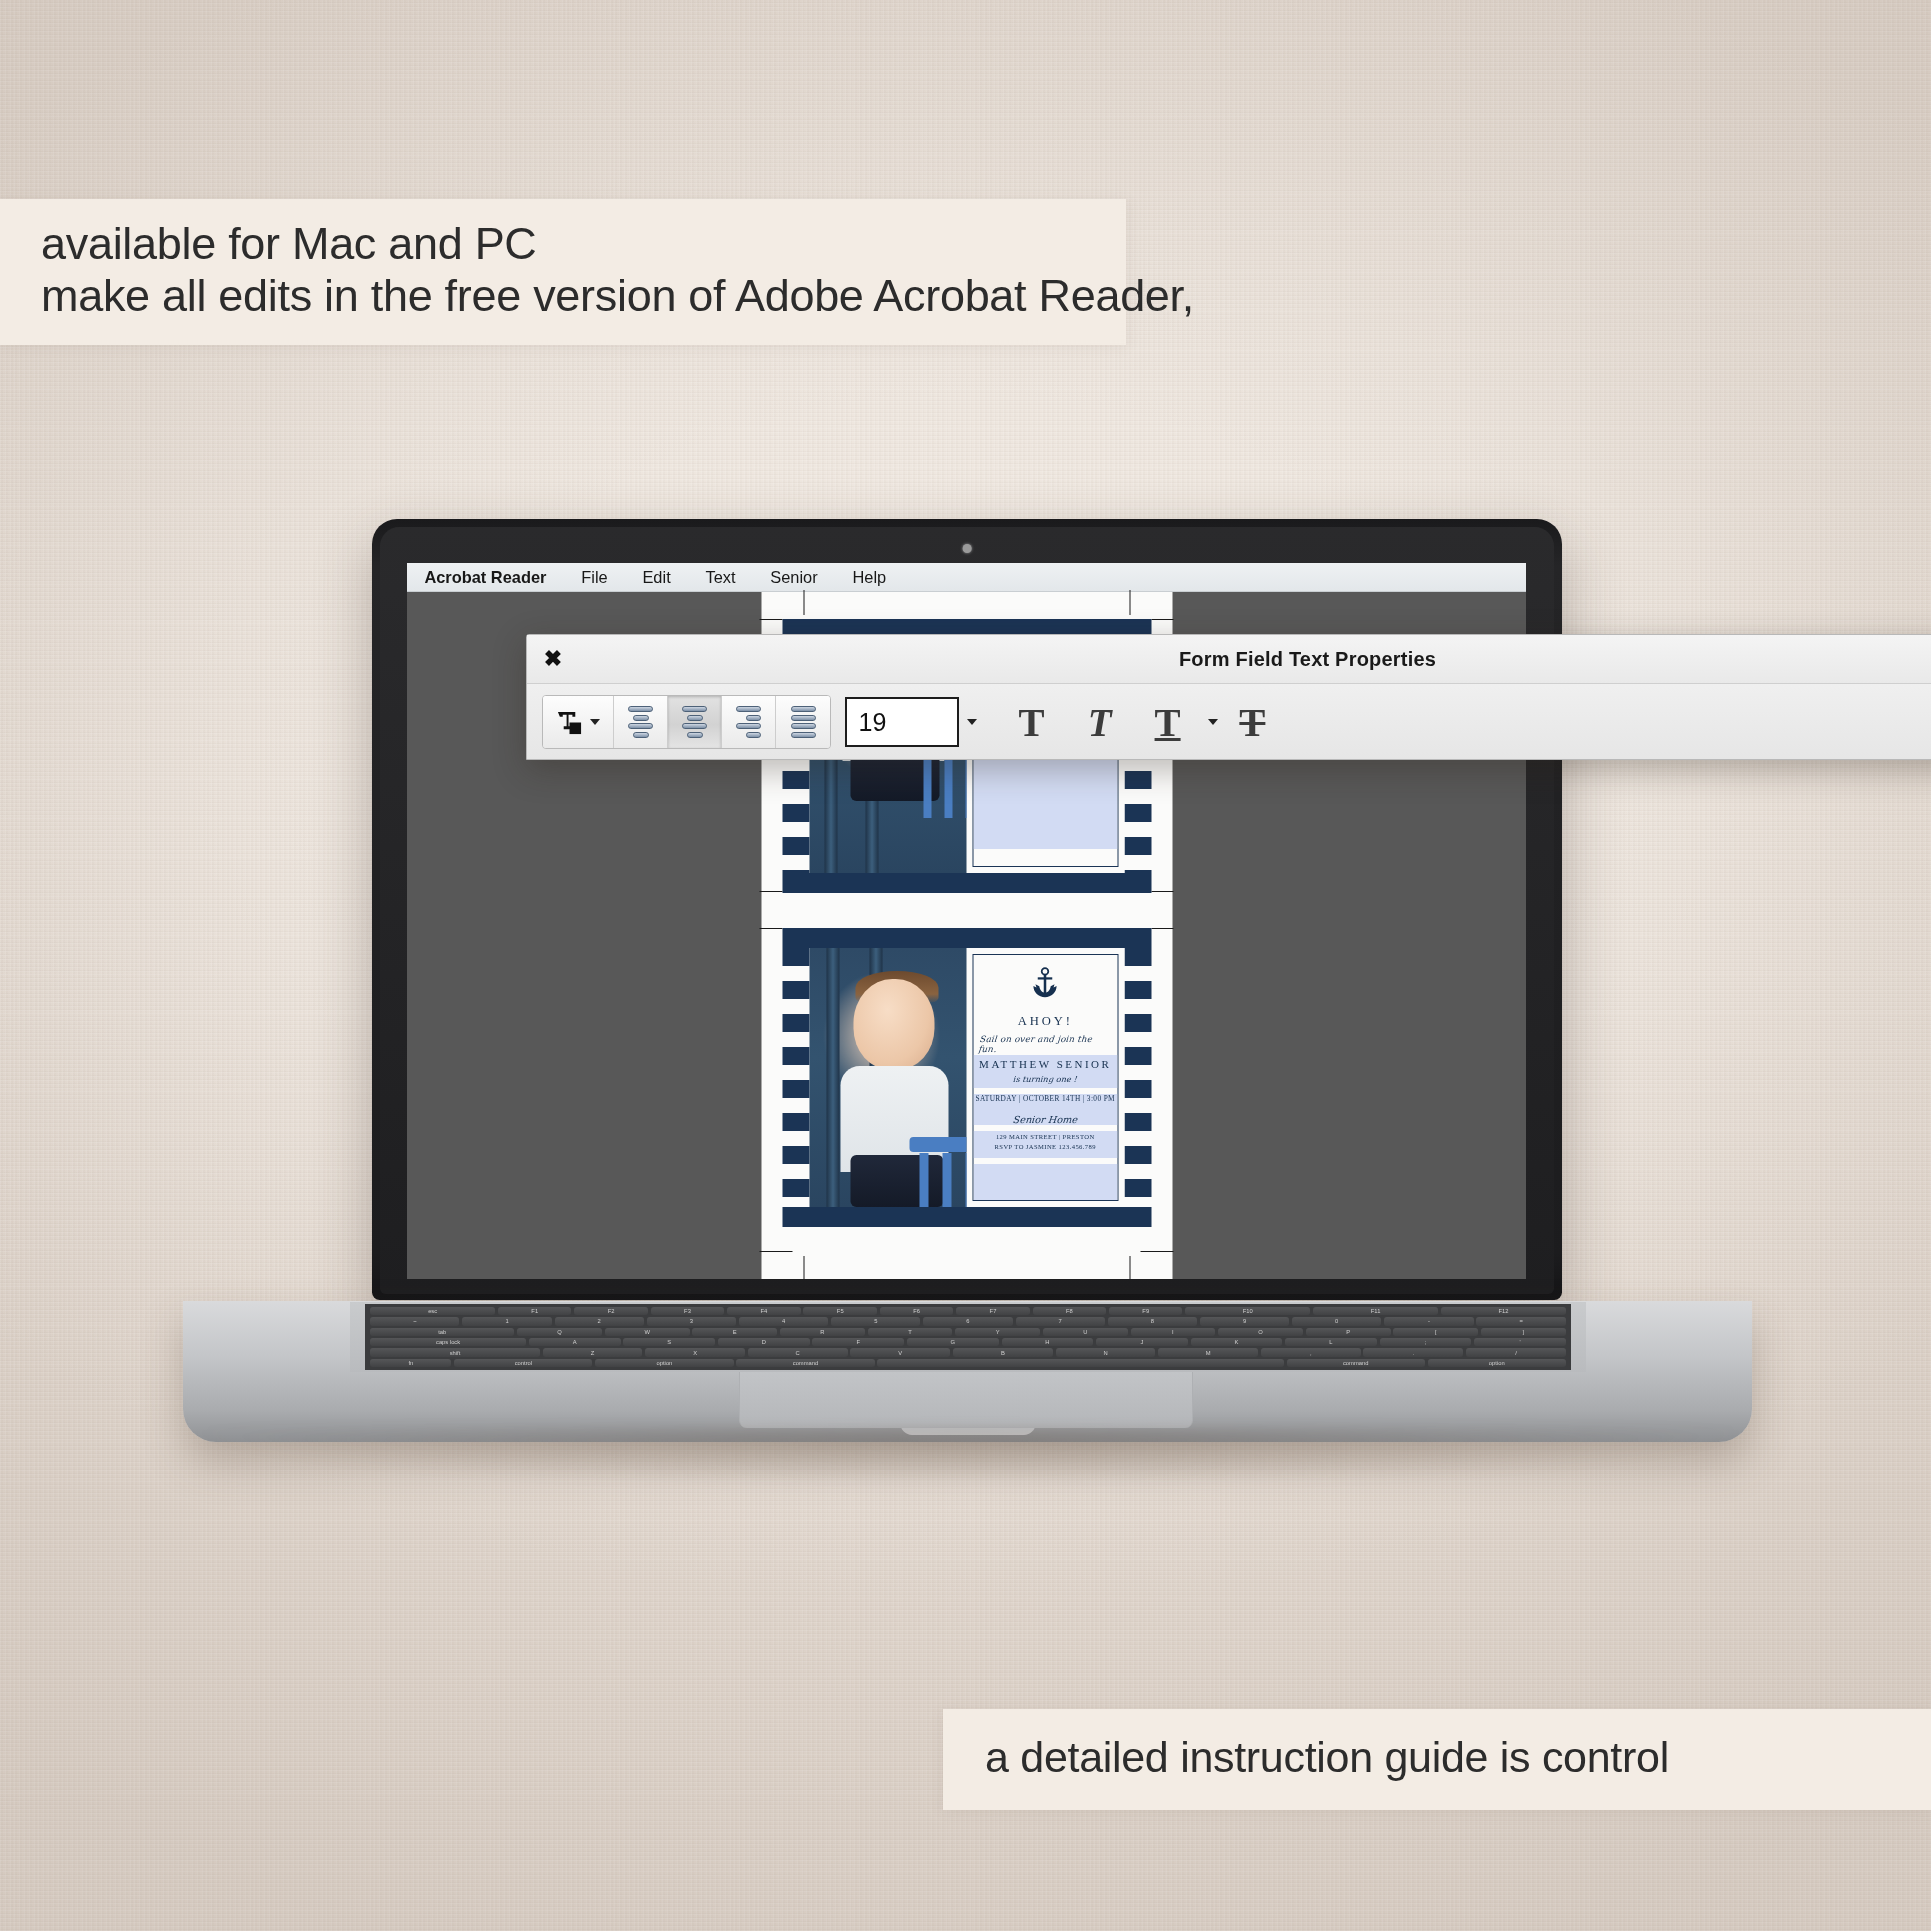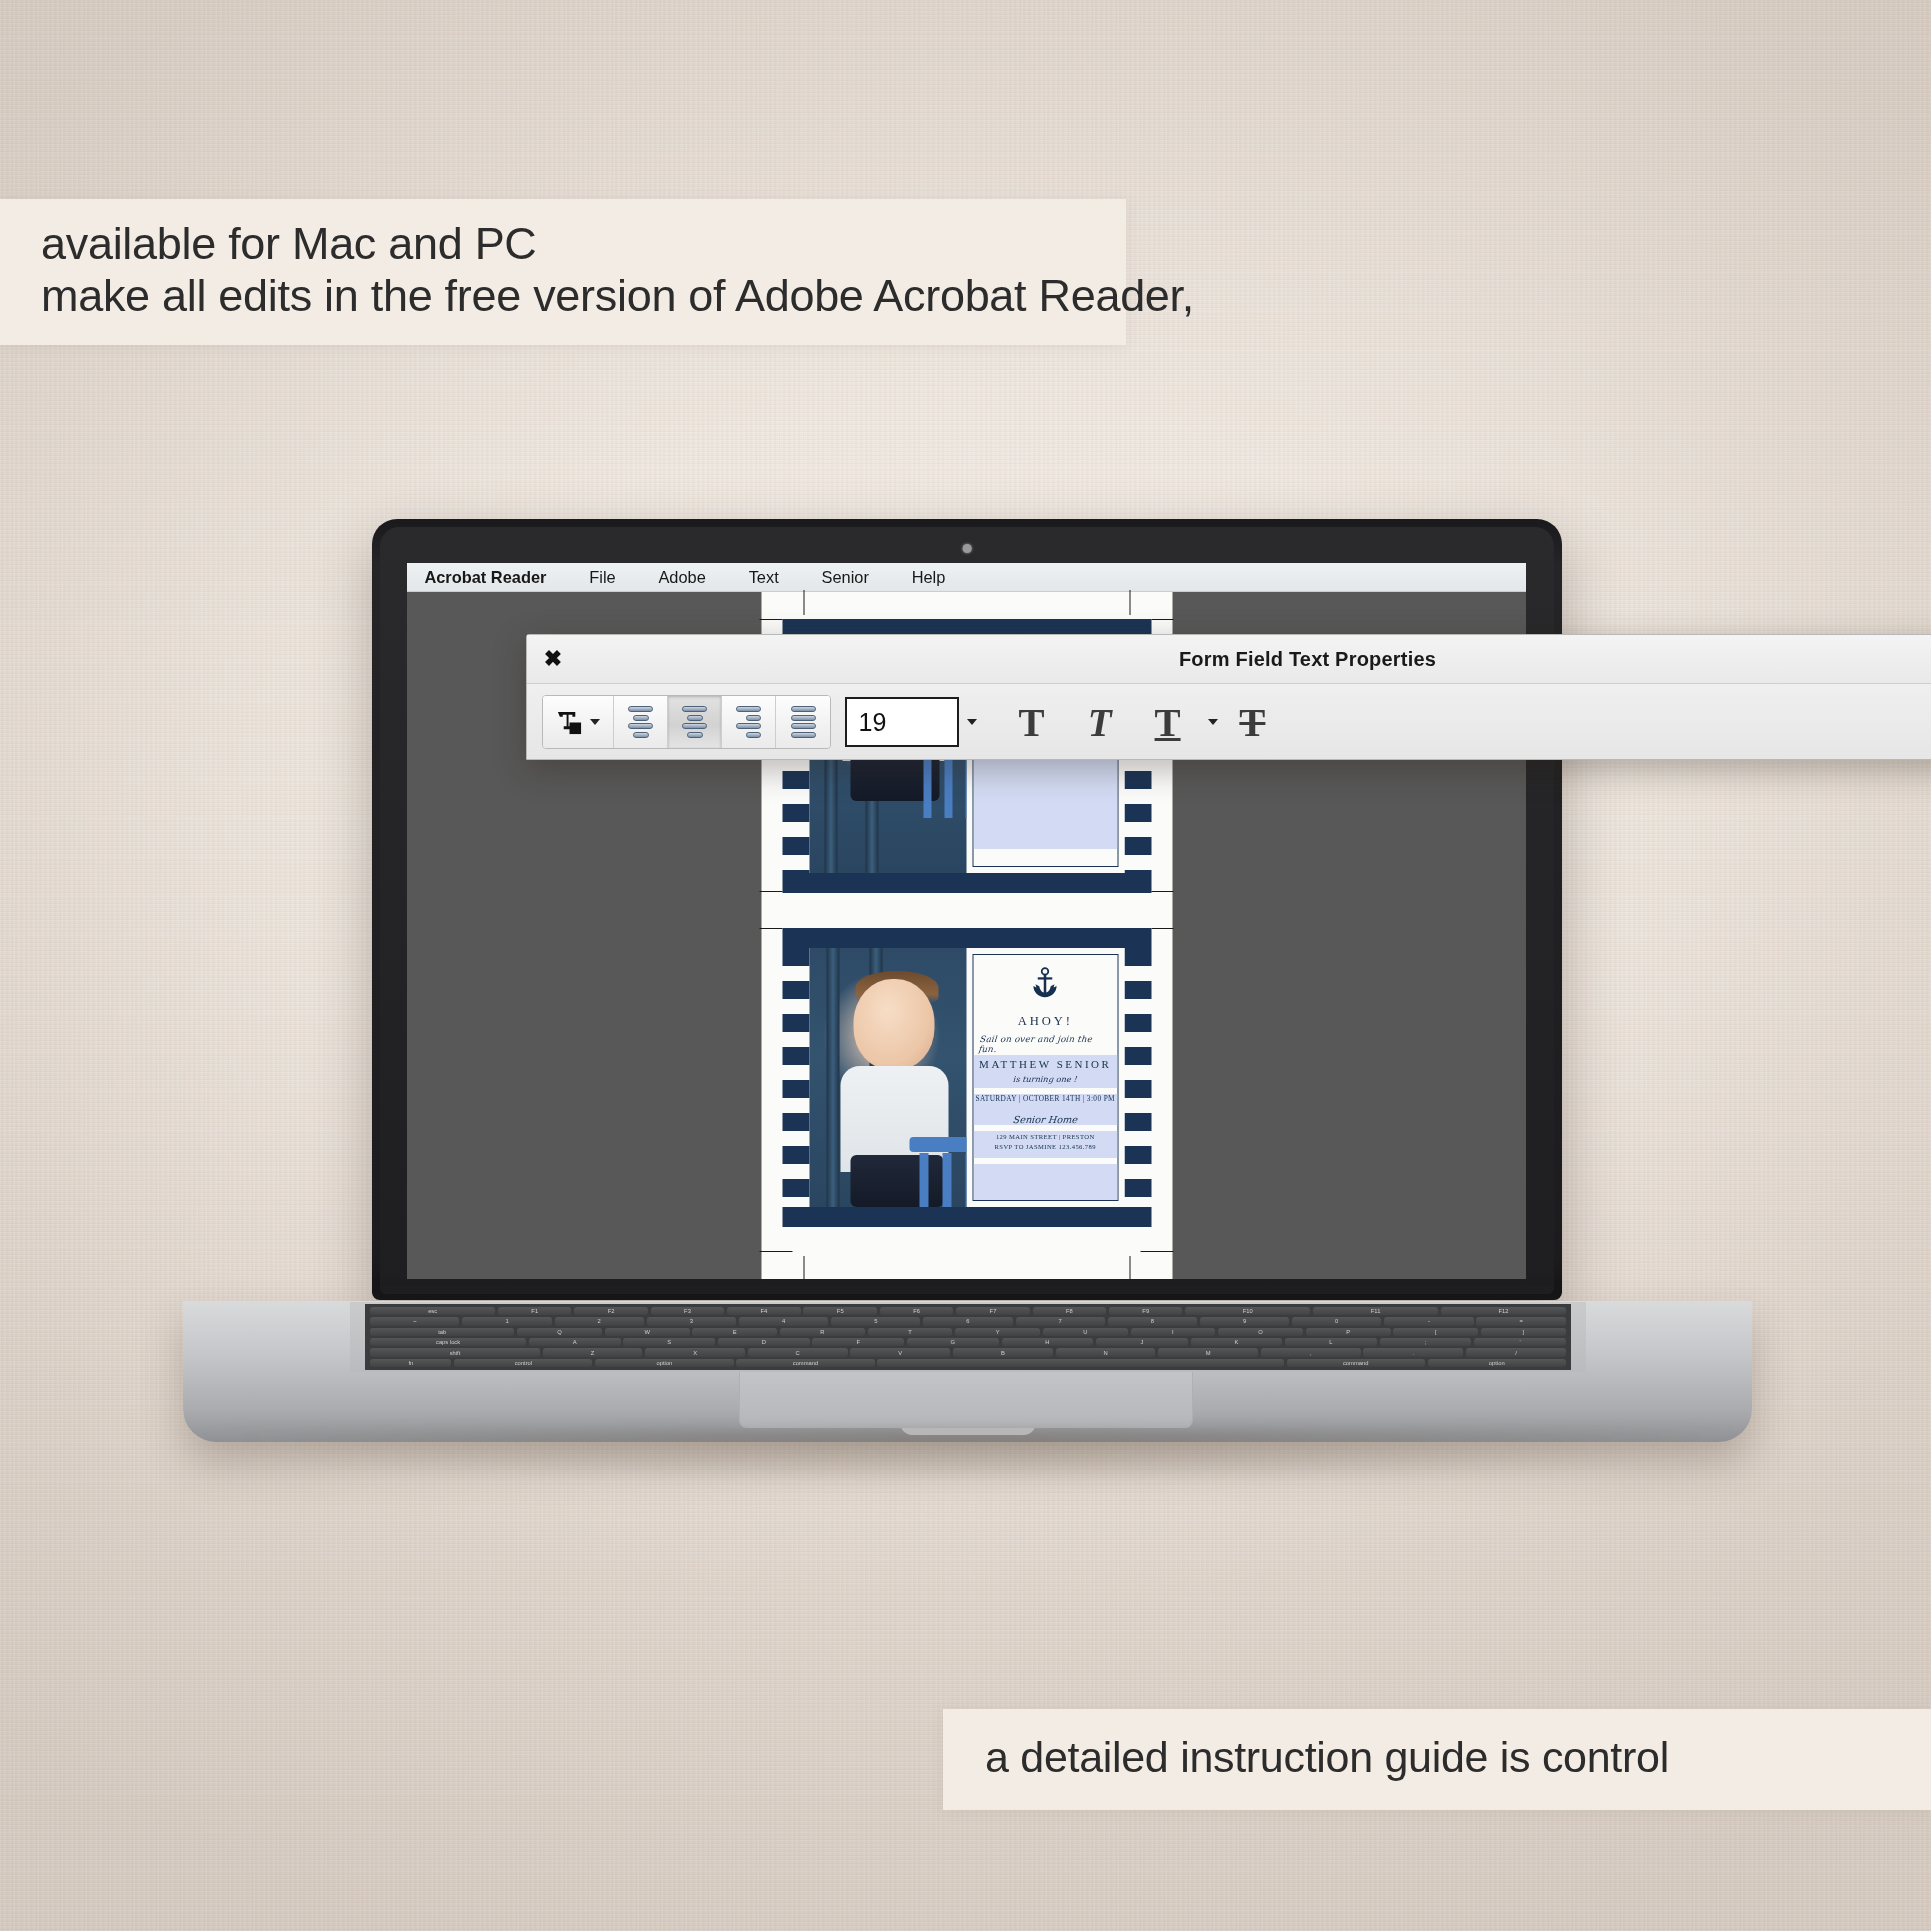--- a/index.html
+++ b/index.html
@@ -80,21 +80,21 @@
     background: #585858;
     overflow: hidden;
   }
 
   
   #menubar {
     position: absolute; left: 0; top: 0; width: 100%; height: 29px;
     background: linear-gradient(180deg,#eef1f3 0%,#e3e7ea 100%);
     border-bottom: 1px solid #c9ced2;
     display: flex; align-items: center;
-    padding-left: 17.4px; gap: 8px;
+    padding-left: 17.4px; gap: 0;
     font-size: 16.4px; color: #181818;
   }
   #menubar .mi { padding: 0 17.4px; white-space: nowrap; }
   #menubar .mi.app { font-weight: bold; padding-left: 0; }
 
   
   #doc-canvas {
     position: absolute; left: 0; top: 29px; width: 100%; bottom: 0;
     background: #585858;
   }
@@ -384,21 +384,21 @@
   <div id="laptop-lid">
     <div id="laptop-lid-inner"></div>
     <div id="laptop-camera"></div>
   </div>
 
   <div id="screen">
 
     <div id="menubar">
       <span class="mi app">Acrobat Reader</span>
       <span class="mi">File</span>
-      <span class="mi">Adobe</span>
+      <span class="mi">Edit</span>
       <span class="mi">Text</span>
       <span class="mi">Senior</span>
       <span class="mi">Help</span>
     </div>
 
     <div id="doc-canvas">
       <div id="doc-page">
 
         <div class="crop-mark cm-h" style="left:-1.9px;  top:27px;"></div>
         <div class="crop-mark cm-h" style="right:-1.9px; top:27px;"></div>

